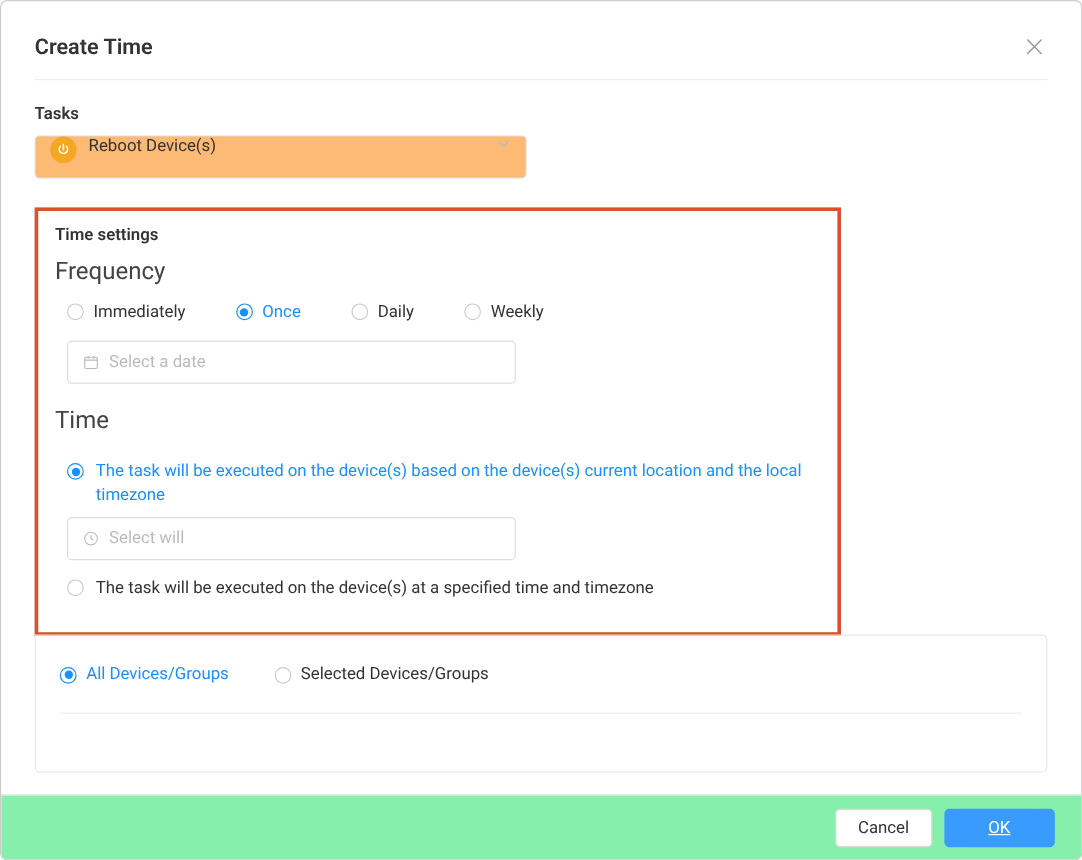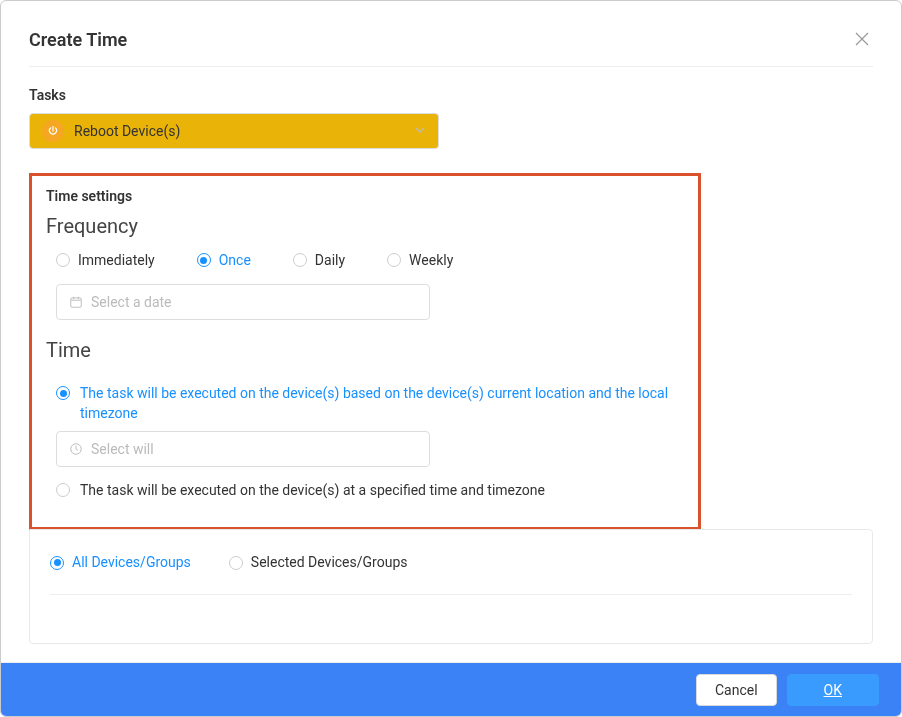--- a/index.html
+++ b/index.html
@@ -56,23 +56,23 @@
     font-weight: 600;
     color: #333;
     margin: 20px 0 10px 0;
   }
   .select-wrap {
     width: 410px;
     height: 36px;
     border: 1px solid #ddd;
     border-radius: 4px;
     display: flex;
-    align-items: center;
+    align-items: flex-start;
     padding: 0 12px;
-    background: #eab308;
+    background: #fdba74;
     cursor: pointer;
   }
   .power-icon {
     width: 22px; height: 22px;
     border-radius: 50%;
     background: #f5a623;
     display: flex; align-items: center; justify-content: center;
     margin-right: 10px;
     flex-shrink: 0;
   }
@@ -204,21 +204,21 @@
   .modal-footer {
     position: absolute;
     bottom: 0; left: 0; right: 0;
     height: 54px;
     border-top: 1px solid #eee;
     display: flex;
     justify-content: flex-end;
     align-items: center;
     padding: 0 22px;
     gap: 10px;
-    background: #3b82f6;
+    background: #86efac;
   }
   .btn {
     height: 32px;
     padding: 0 18px;
     border-radius: 4px;
     font-size: 14px;
     cursor: pointer;
     display: inline-flex;
     align-items: center;
     justify-content: center;

